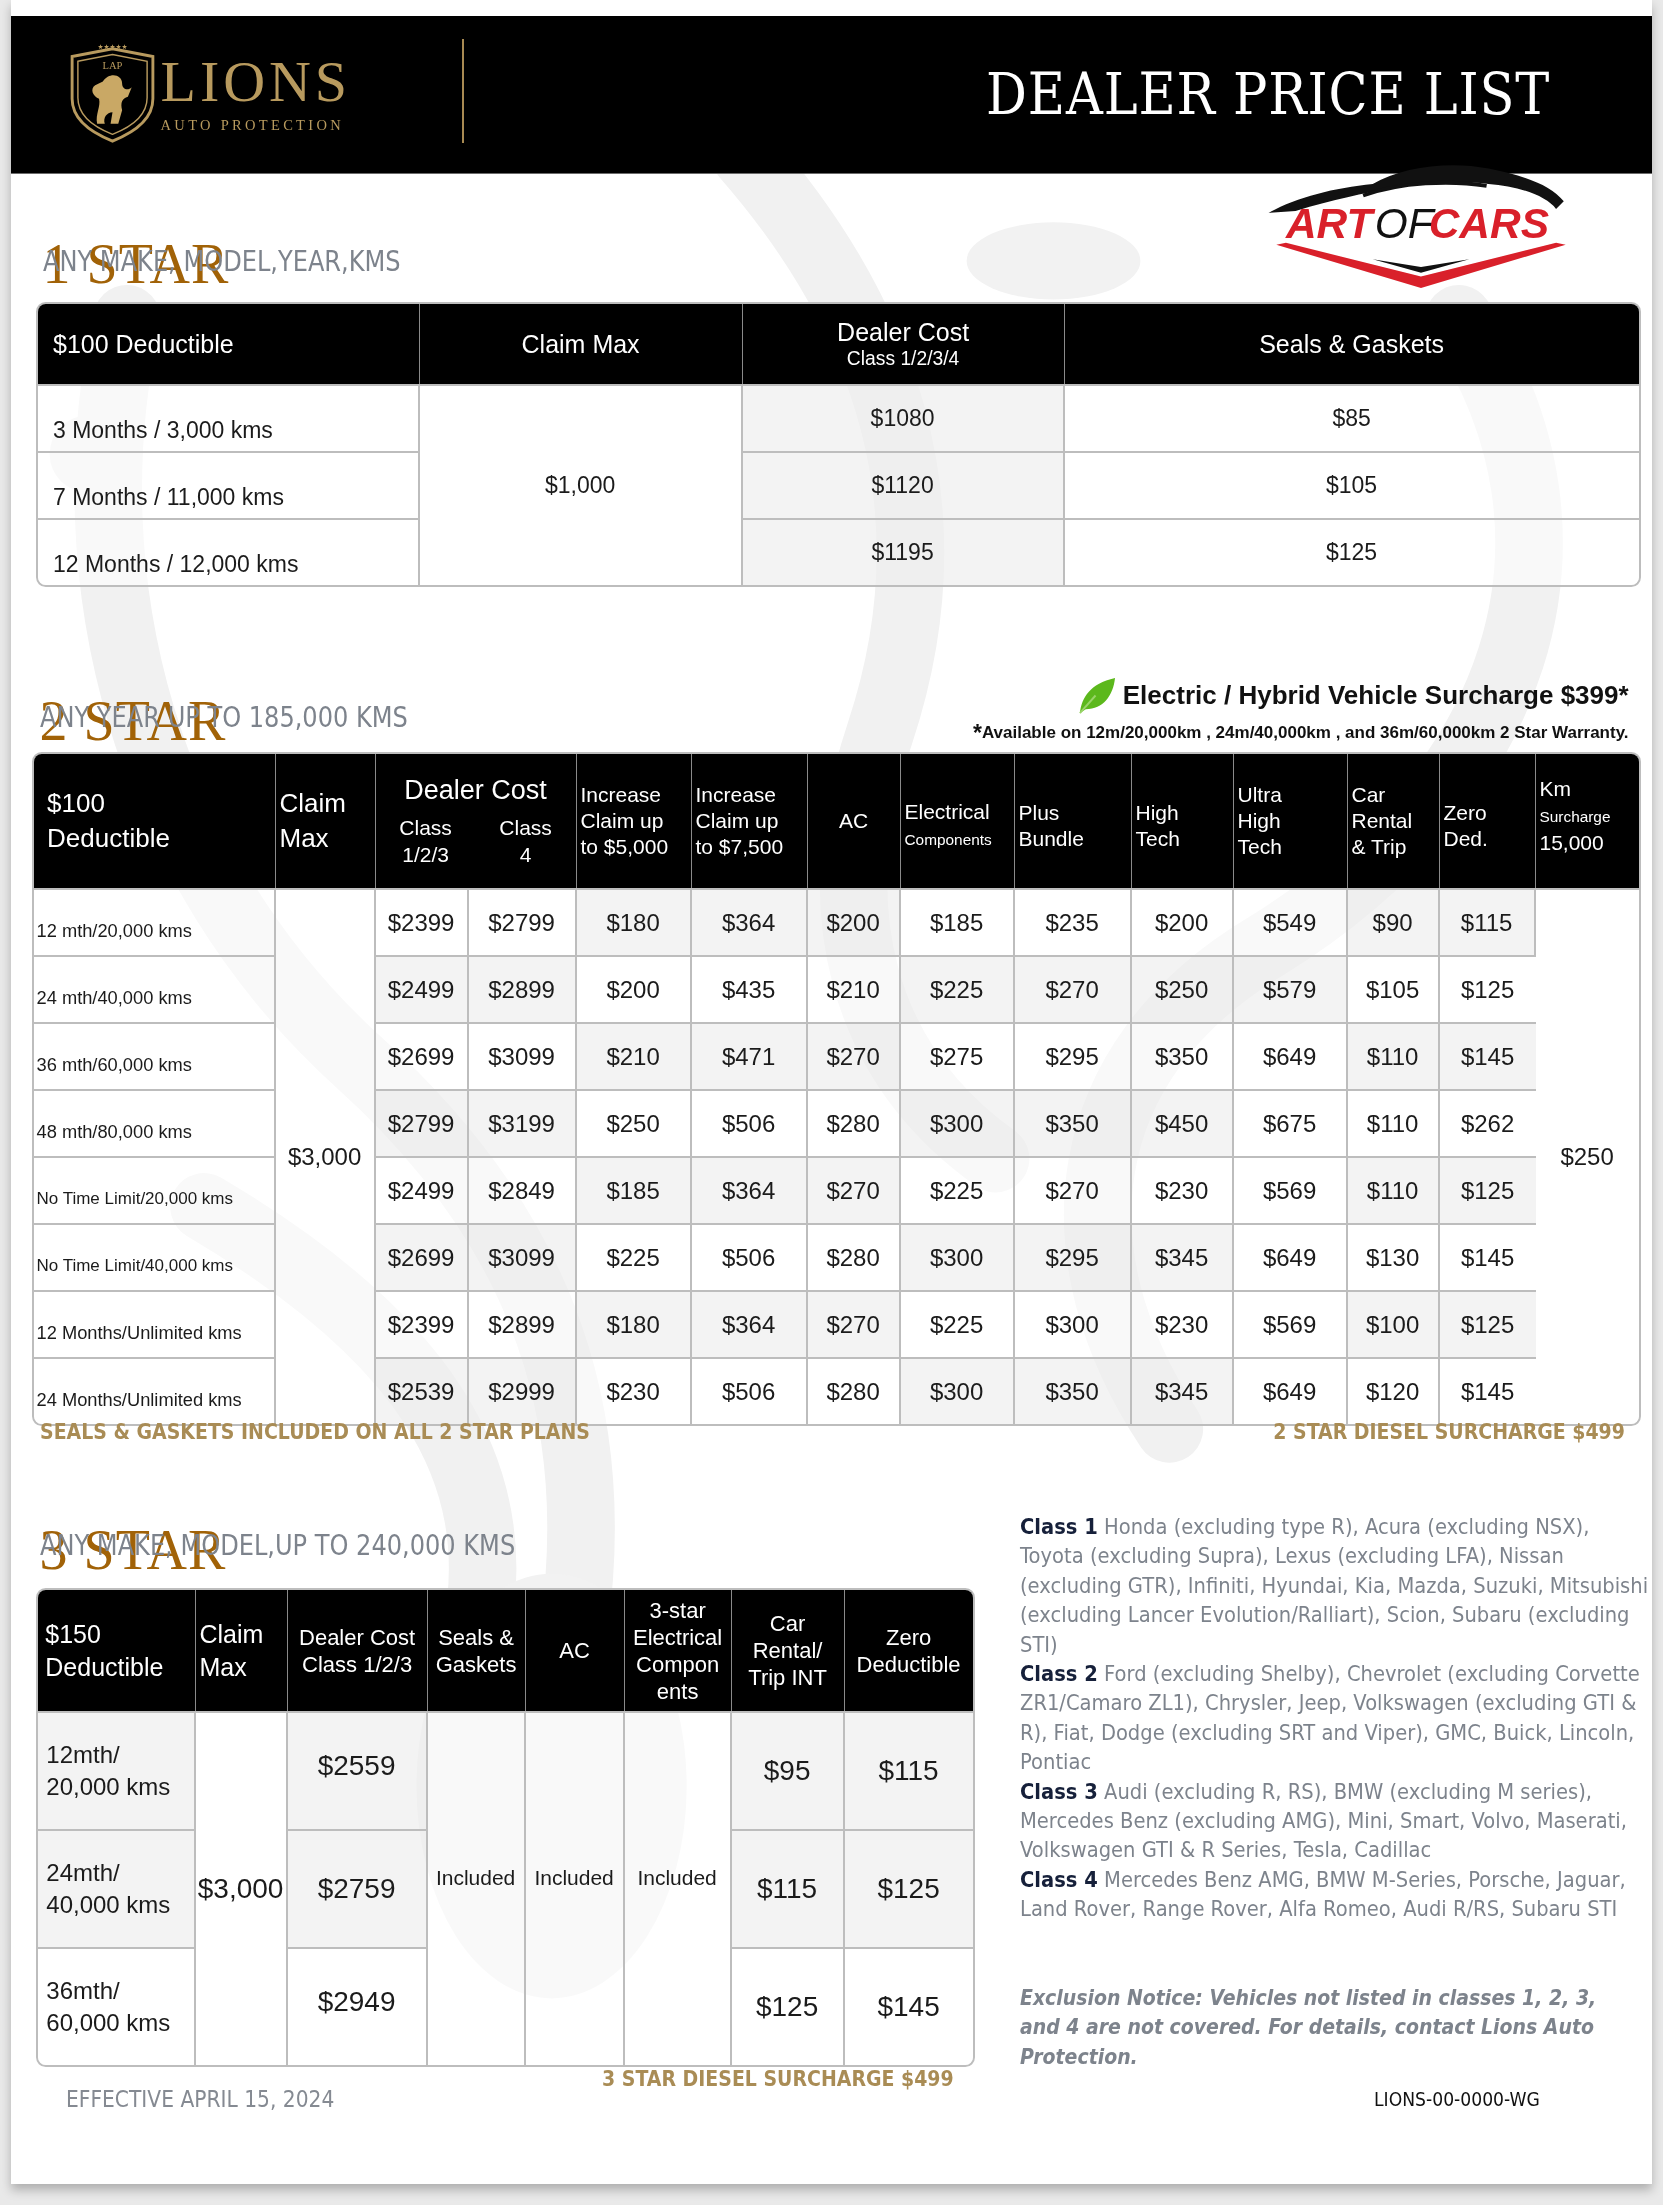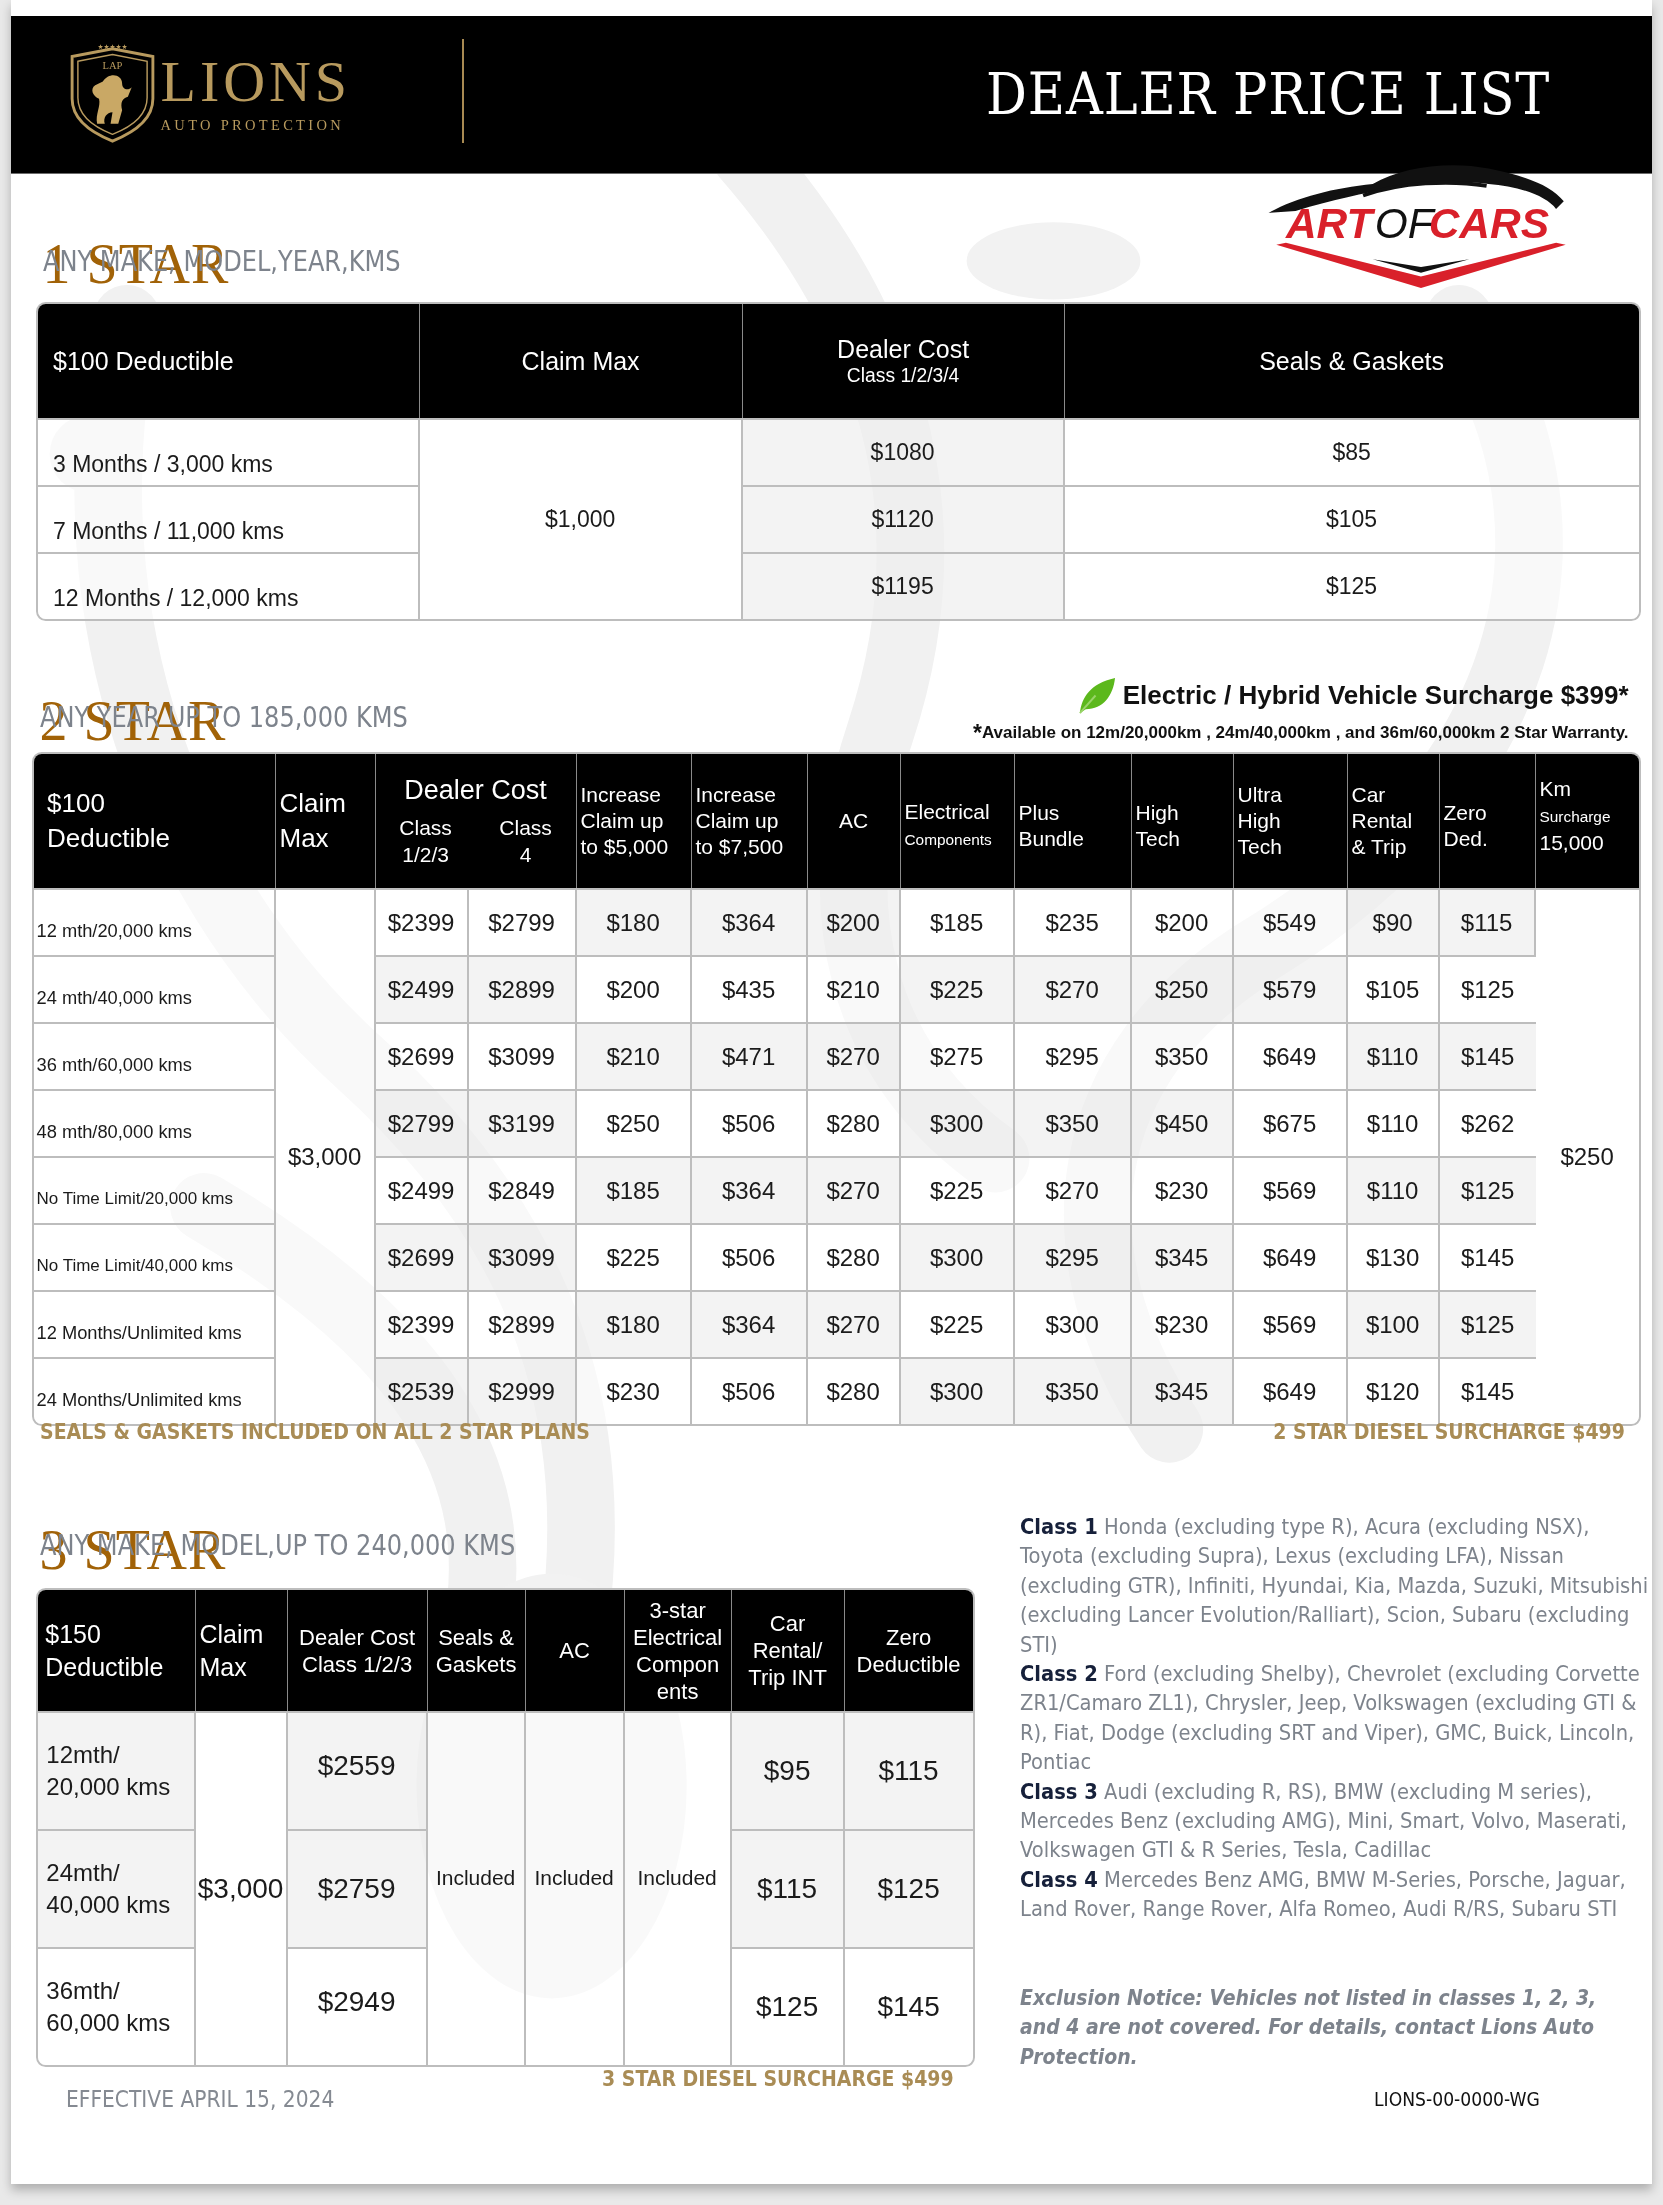--- a/index.html
+++ b/index.html
@@ -24,21 +24,21 @@
   
   table.pt { position: absolute; border-collapse: separate; border-spacing: 0; table-layout: fixed; border: 2.9px solid #bdbdbd; border-radius: 9.7px; overflow: hidden; background: transparent; }
   table.pt th { background: #000; color: #fff; font-weight: normal; border-right: 1.9px solid #8a8a8a; vertical-align: middle; }
   table.pt th:last-child { border-right: none; }
   table.pt td { border-right: 2.9px solid #bdbdbd; border-top: 2.9px solid #bdbdbd; vertical-align: middle; color: #1b1b1b; background: rgba(255,255,255,0.55); }
   table.pt td:last-child { border-right: none; }
   table.pt td.shade { background: rgba(238,238,238,0.7); }
 
   
   #t1 { left: 25px; top: 302px; width: 1605px; }
-  #t1 th { height: 114px; font-size: 25px; text-align: center; margin-left: 22px; }
+  #t1 th { height: 80px; font-size: 25px; text-align: center; margin-left: 22px; }
   #t1 th.left { text-align: left; padding-left: 15.4px; }
   #t1 th .small { display: block; font-size: 19.3px; margin-top: 1.9px; }
   #t1 td { height: 67px; font-size: 23px; text-align: center; }
   #t1 td.rowlabel { text-align: left; padding-left: 15.4px; padding-top: 23px; }
 
   
   #t2 { left: 21px; top: 752px; width: 1609px; }
   #t2 th { height: 134px; font-size: 21px; text-align: left; padding-left: 3.9px; line-height: 26px; }
   #t2 th.big { font-size: 26px; line-height: 35px; padding-left: 13.5px; }
   #t2 th.claim { font-size: 26px; line-height: 35px; }

